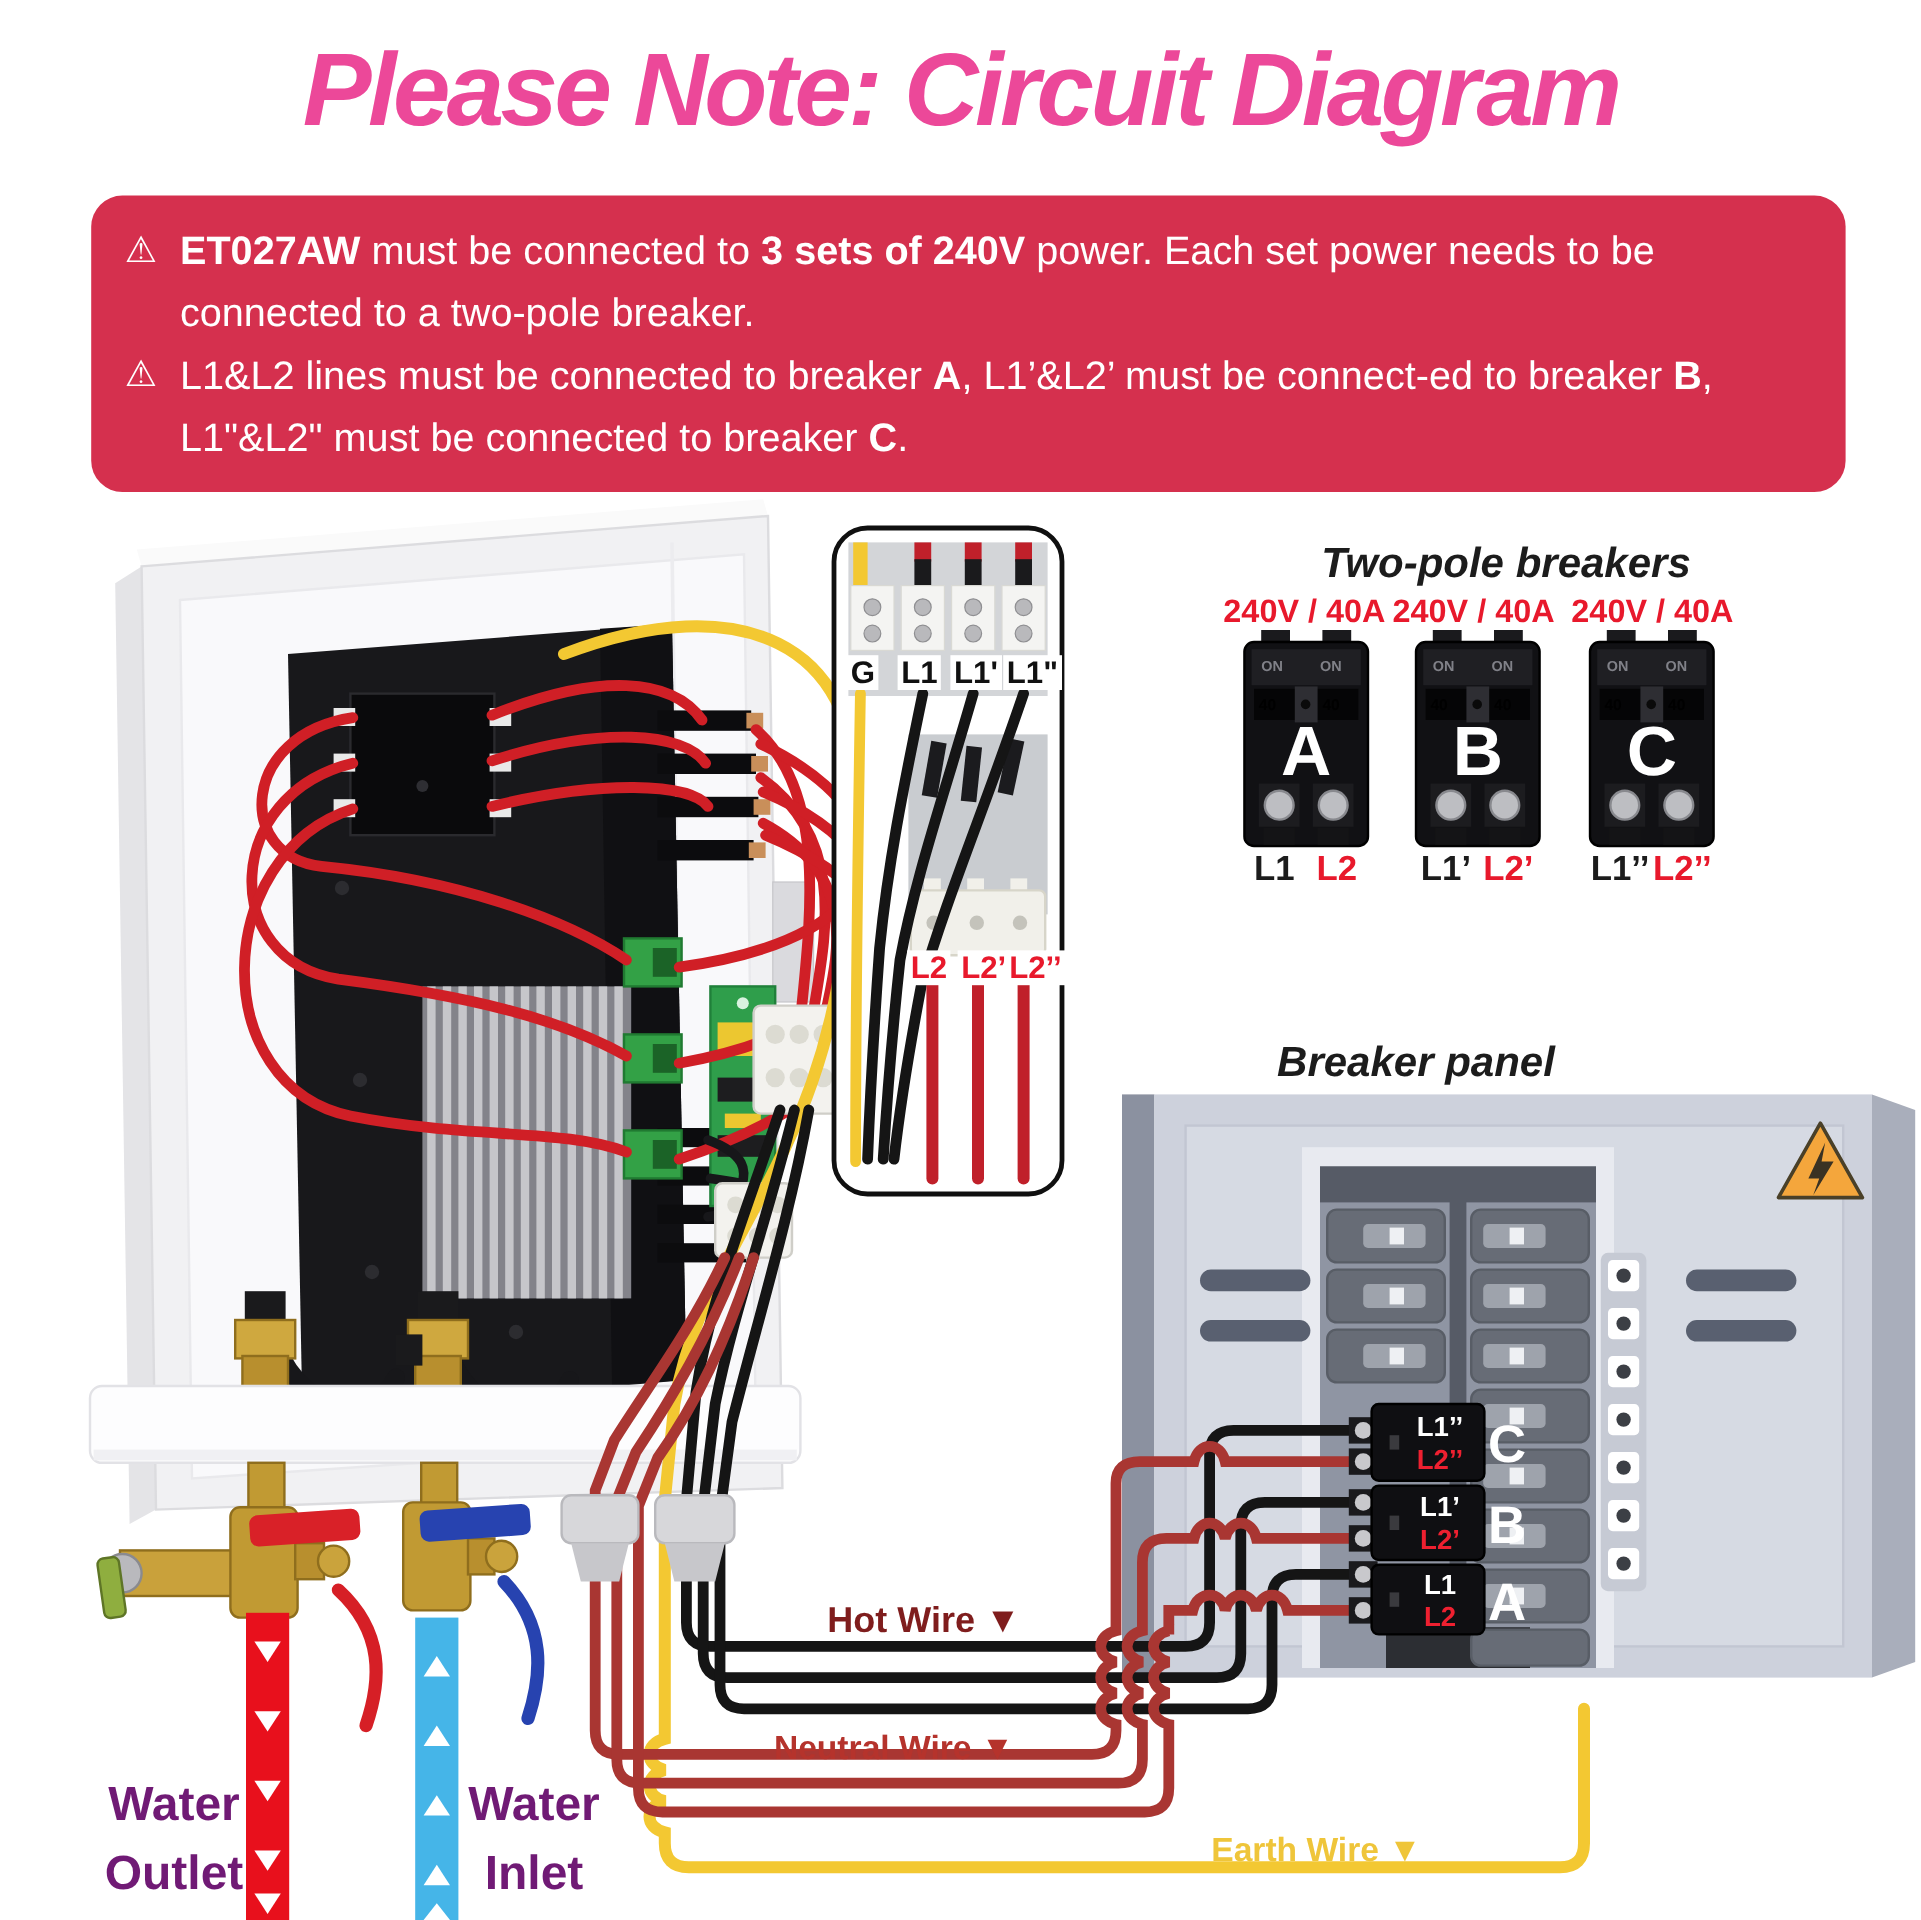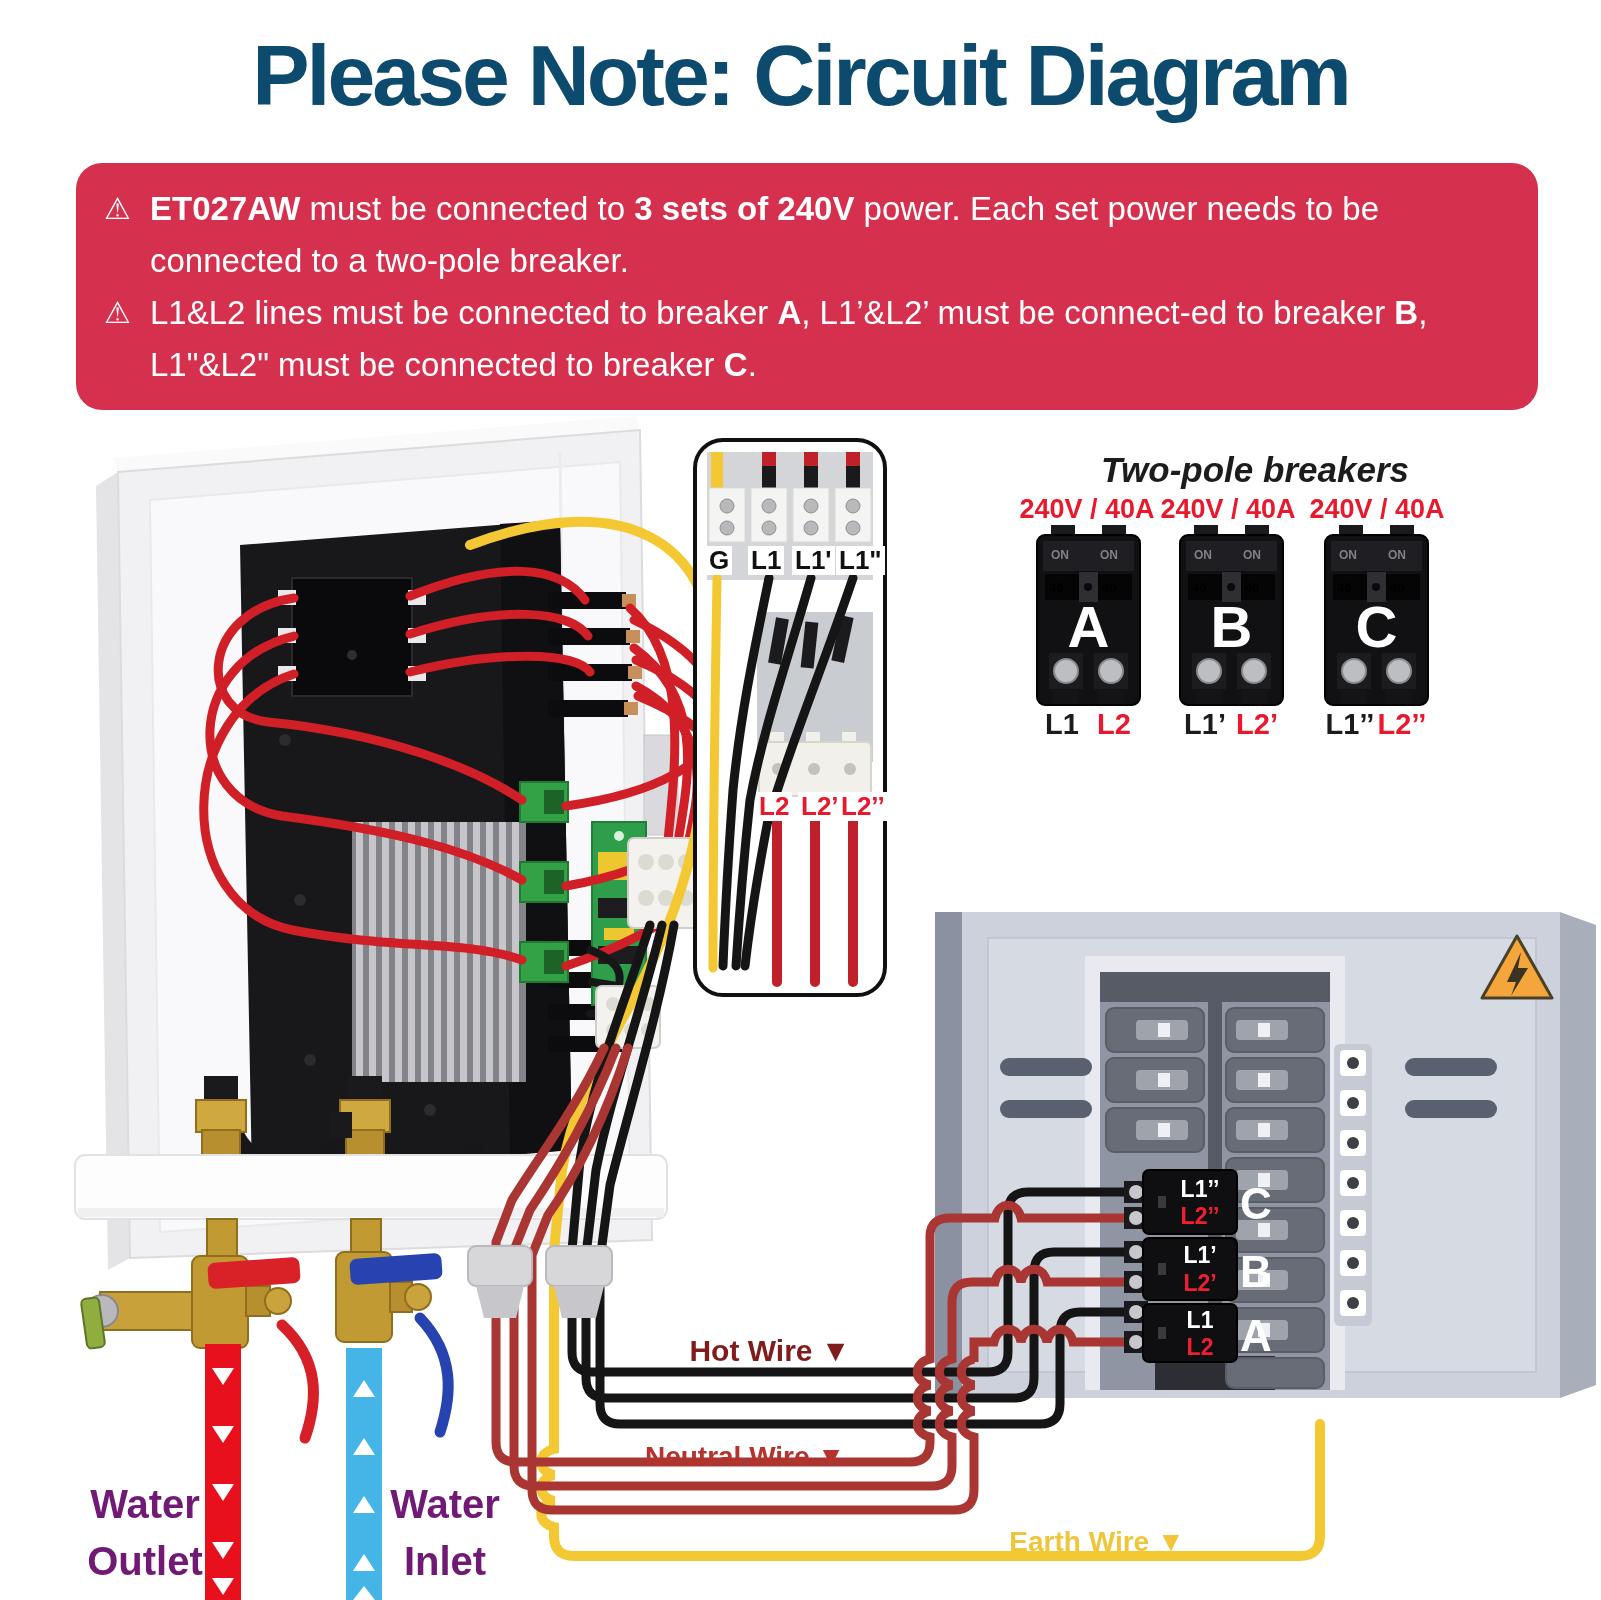--- a/index.html
+++ b/index.html
@@ -2,21 +2,21 @@
 <html><head>
 <meta charset="utf-8">
 <style>
   html,body{margin:0;padding:0;background:#fff;}
   .stage{position:relative;width:1601px;height:1600px;background:#fff;overflow:hidden;
          font-family:"Liberation Sans",sans-serif;color:#221713;}
   .abs{position:absolute;}
   .c{text-align:center;}
   svg{display:block;}
   .page-title{left:0;top:26px;width:1601px;text-align:center;font-size:86px;font-weight:700;
-              letter-spacing:-3px;color:#0c4a6e;}
+              letter-spacing:-3px;color:#ec4899;font-style:italic;}
   .notice{left:76px;top:163px;width:1462px;box-sizing:border-box;background:#d5304e;
           border-radius:26px;padding:20px 34px 18px 28px;color:#fff;font-size:33px;line-height:1.58;}
   .notice-item{display:flex;align-items:flex-start;}
   .warn{flex:0 0 46px;font-size:30px;line-height:1.75;}
   .ntext{flex:1;}
   b{font-weight:700;}
   .sec-title{font-size:35px;font-weight:700;color:#1c1c1c;font-style:italic;}
   .rating{font-size:27px;font-weight:700;color:#e8192c;}
   .bk-letter{font-size:58px;font-weight:700;color:#fff;line-height:1;}
   .bk-on{font-size:12px;font-weight:700;color:#808188;}
@@ -491,20 +491,21 @@
   <div class="abs bk-letter c" style="left:1180px;top:598px;width:103px;">B</div>
   <div class="abs bk-letter c" style="left:1325px;top:598px;width:103px;">C</div>
 
   <div class="abs bk-l1 c" style="left:1036px;top:708px;width:52px;">L1</div>
   <div class="abs bk-l2 c" style="left:1088px;top:708px;width:52px;">L2</div>
   <div class="abs bk-l1 c" style="left:1179px;top:708px;width:52px;">L1’</div>
   <div class="abs bk-l2 c" style="left:1231px;top:708px;width:52px;">L2’</div>
   <div class="abs bk-l1 c" style="left:1324px;top:708px;width:52px;">L1’’</div>
   <div class="abs bk-l2 c" style="left:1376px;top:708px;width:52px;">L2’’</div>
 
+  <div class="abs sec-title c" style="left:1030px;top:866px;width:300px;">Breaker panel</div>
   <div class="abs slot-l1 c" style="left:1168px;top:1176px;width:64px;">L1’’</div>
   <div class="abs slot-l2 c" style="left:1168px;top:1203px;width:64px;">L2’’</div>
   <div class="abs slot-letter" style="left:1240px;top:1182px;">C</div>
   <div class="abs slot-l1 c" style="left:1168px;top:1242px;width:64px;">L1’</div>
   <div class="abs slot-l2 c" style="left:1168px;top:1270px;width:64px;">L2’</div>
   <div class="abs slot-letter" style="left:1240px;top:1250px;">B</div>
   <div class="abs slot-l1 c" style="left:1168px;top:1307px;width:64px;">L1</div>
   <div class="abs slot-l2 c" style="left:1168px;top:1334px;width:64px;">L2</div>
   <div class="abs slot-letter" style="left:1240px;top:1314px;">A</div>
 

